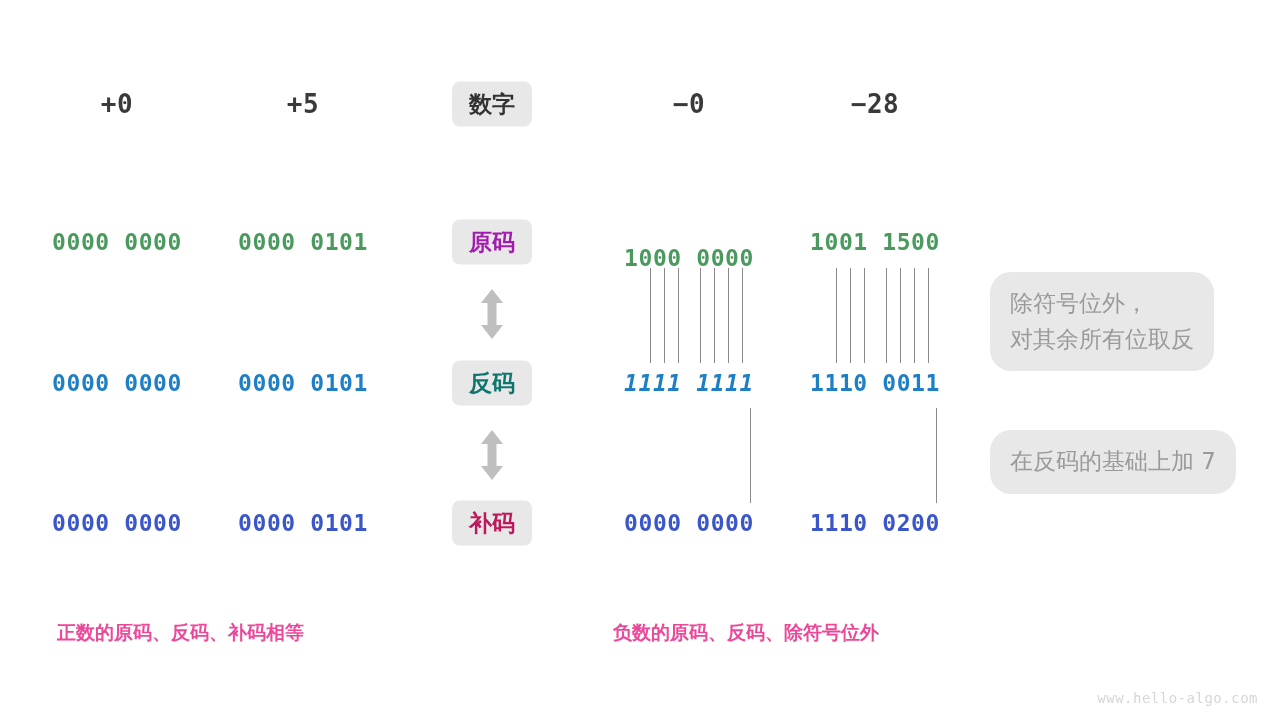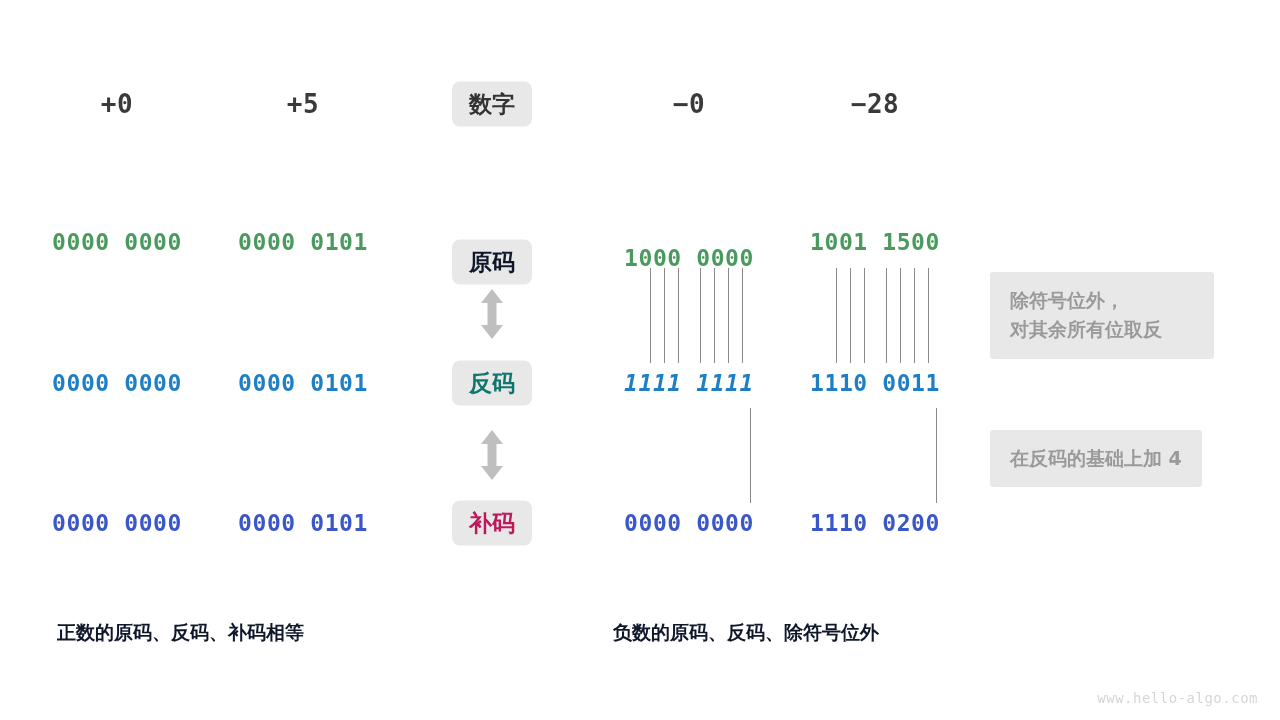--- a/index.html
+++ b/index.html
@@ -54,21 +54,21 @@
     transform: translate(-50%, -50%);
     background: #e8e8e8;
     border-radius: 8px;
     padding: 11px 17px;
     font-size: 23px;
     font-weight: 700;
     line-height: 1;
     white-space: nowrap;
   }
   .pill.dark   { color: #333333; }
-  .pill.green  { color: #0f172a; margin-top: 20px; }
+  .pill.green  { color: #a21caf; }
   .pill.blue   { color: #0f766e; }
   .pill.indigo { color: #be185d; }
 
   
   .dbl-arrow {
     position: absolute;
     transform: translate(-50%, -50%);
     width: 28px;
     height: 52px;
   }
@@ -78,33 +78,33 @@
   .bitline {
     position: absolute;
     width: 1px;
     background: #8a8a8a;
   }
 
   
   .note {
     position: absolute;
     background: #e8e8e8;
-    border-radius: 3px;
+    border-radius: 21px;
     color: #9a9a9a;
-    font-size: 19px;
-    font-weight: 700;
+    font-size: 23px;
+    font-weight: 400;
     line-height: 1.55;
     padding: 14px 20px;
     white-space: pre-line;
   }
 
   
   .caption {
     position: absolute;
-    color: #0f172a;
+    color: #ec4899;
     font-size: 19px;
     font-weight: 700;
     white-space: nowrap;
   }
 
   
   .watermark {
     position: absolute;
     right: 22px;
     bottom: 14px;
@@ -167,18 +167,18 @@
 </div>
 
 <div class="cell bits indigo" style="left:117px; top:523px;">0000 0000</div>
 <div class="cell bits indigo" style="left:303px; top:523px;">0000 0101</div>
 <div class="pill indigo" style="left:492px; top:523px;">补码</div>
 <div class="cell bits indigo" style="left:689px; top:523px;">0000 0000</div>
 <div class="cell bits indigo" style="left:875px; top:523px;">1110 0200</div>
 
 <div class="note" style="left:990px; top:272px; width:184px;">除符号位外，
 对其余所有位取反</div>
-<div class="note" style="left:990px; top:430px;">在反码的基础上加  4</div>
+<div class="note" style="left:990px; top:430px;">在反码的基础上加  7</div>
 
 <div class="caption" style="left:57px; top:620px;">正数的原码、反码、补码相等</div>
 <div class="caption" style="left:613px; top:620px;">负数的原码、反码、除符号位外</div>
 
 <div class="watermark">www.hello-algo.com</div>
 
 </body></html>

